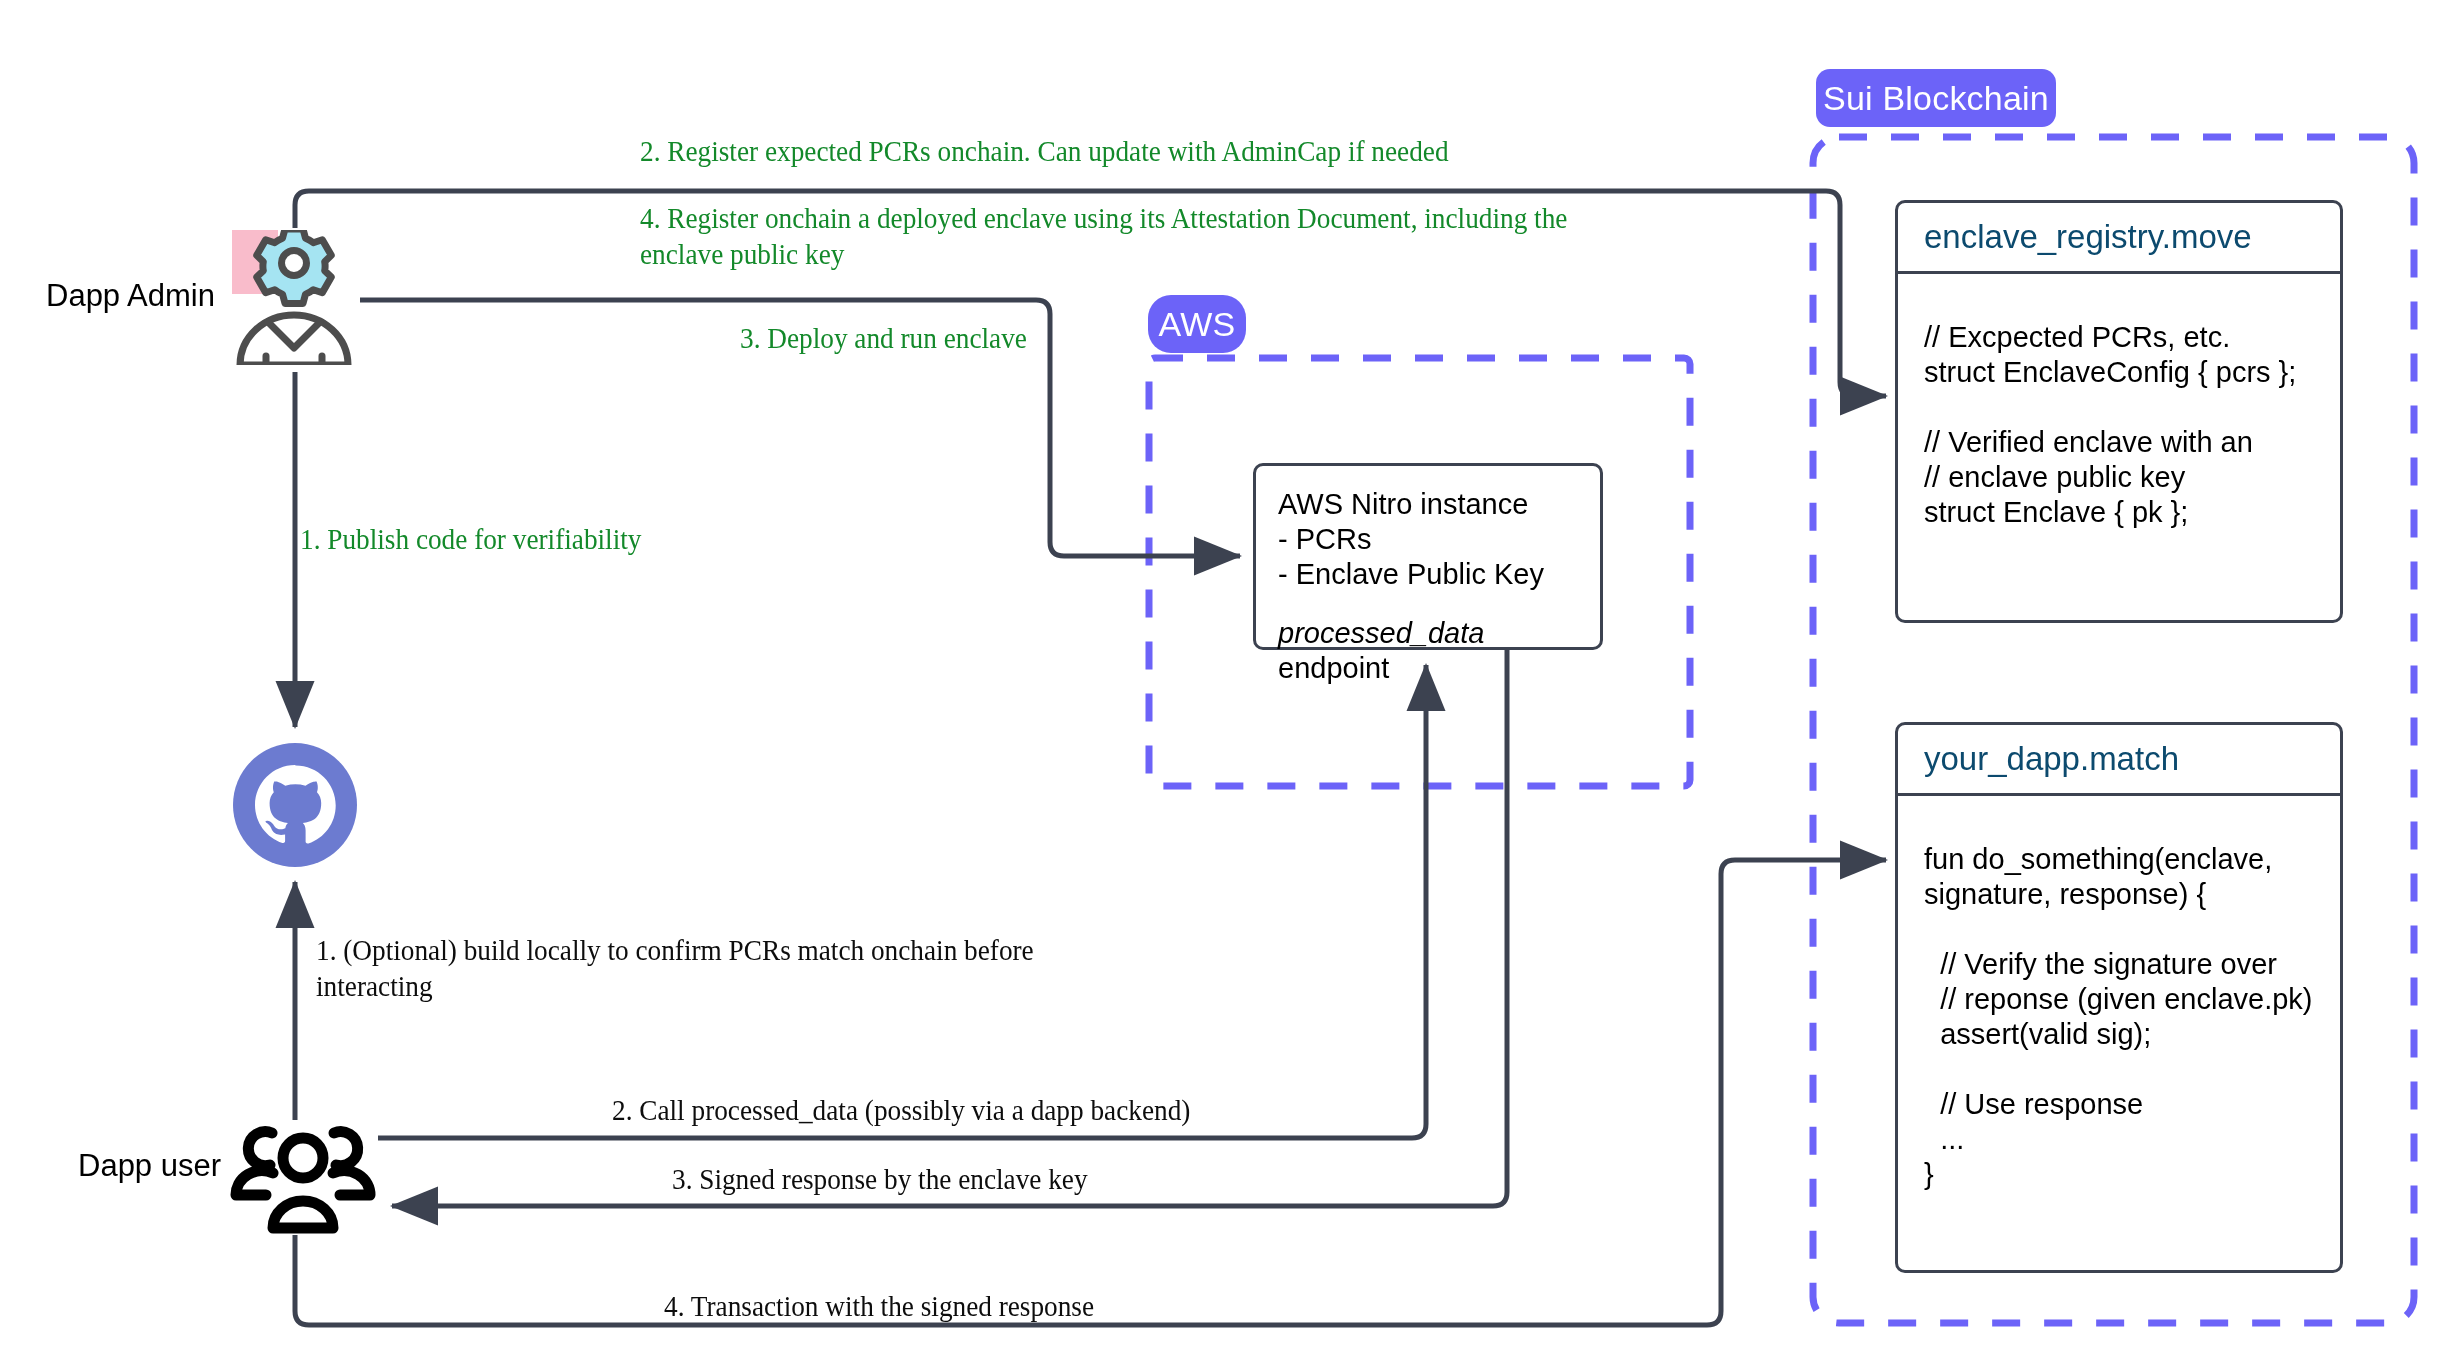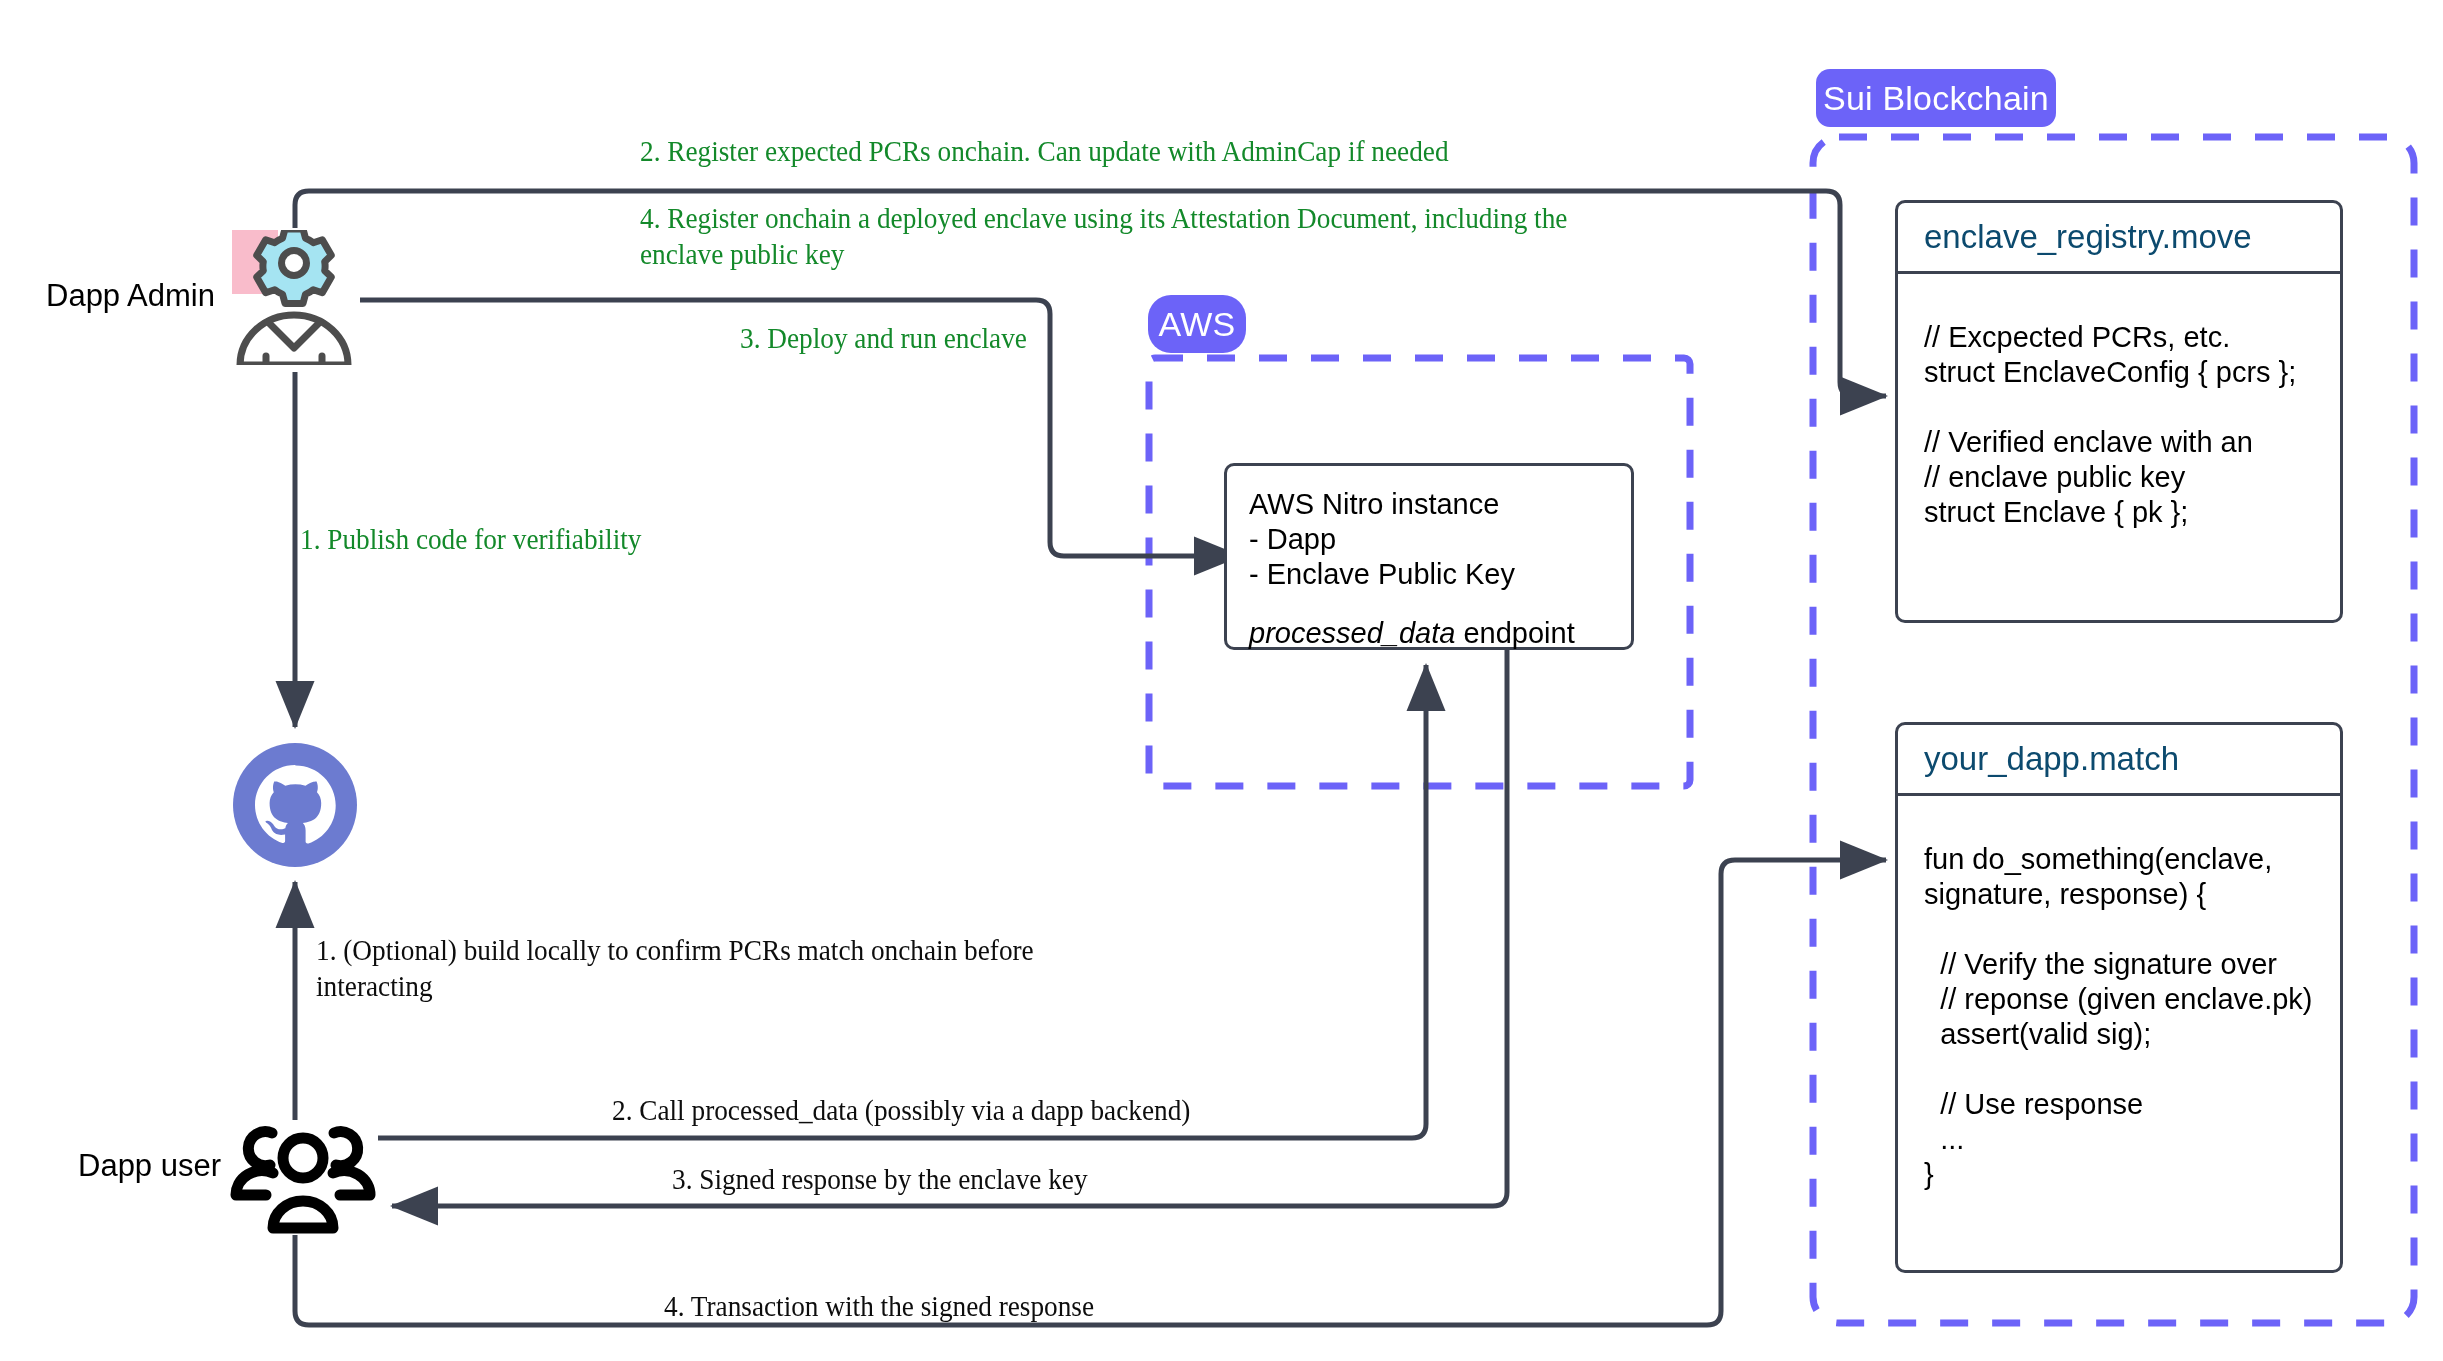--- a/index.html
+++ b/index.html
@@ -20,21 +20,21 @@
           box-sizing:border-box;}
   .module .mod-title{height:68px;line-height:68px;padding-left:26px;font-size:33px;color:#0c4a6e;
           border-bottom:3px solid #3c4250;font-family:"Liberation Sans",sans-serif;
           white-space:nowrap;overflow:hidden;}
   .module .mod-body{padding:46px 26px 0 26px;font-size:29px;line-height:35px;color:#000;
           white-space:pre-wrap;font-family:"Liberation Sans",sans-serif;}
   #mod-registry{left:1895px;top:200px;width:448px;height:423px;}
   #mod-dapp{left:1895px;top:722px;width:448px;height:551px;}
 
   
-  #nitro-box{position:absolute;left:1224px;top:463px;width:410px;height:187px;
+  #nitro-box{position:absolute;left:1253px;top:463px;width:350px;height:187px;
              background:#fff;border:3px solid #3c4250;border-radius:10px;box-sizing:border-box;
              padding:21px 0 0 22px;font-size:29px;line-height:35px;color:#000;}
   #nitro-box .spacer{height:24px;}
   #nitro-box .endpoint i{font-style:italic;}
 
   
   .actorlabel{position:absolute;font-size:31px;color:#000;white-space:nowrap;
               font-family:"Liberation Sans",sans-serif;}
   #lbl-dapp-admin{left:46px;top:278px;}
   #lbl-dapp-user{left:78px;top:1148px;}
@@ -117,21 +117,21 @@
   // reponse (given enclave.pk)
   assert(valid sig);
 
   // Use response
   ...
 }</div>
   </div>
 
   <div id="nitro-box">
     <div>AWS Nitro instance</div>
-    <div>- Dapp</div>
+    <div>- PCRs</div>
     <div>- Enclave Public Key</div>
     <div class="spacer"></div>
     <div class="endpoint"><i>processed_data</i><span> endpoint</span></div>
   </div>
 
   <div class="iconwrap" id="ico-admin">
     <svg width="125" height="135" viewBox="0 0 125 135">
       <rect x="0" y="0" width="46" height="64" fill="#F9BCCB"></rect>
       <g transform="translate(62,33)" stroke="#4d4d4d" stroke-width="7" stroke-linejoin="round" fill="#A5E4F2">
         <path d="M-9,-34 h18 l2.5,9.2 a25,25 0 0 1 7.8,4.5 l9-3 9,15.6 -6.6,6.4

